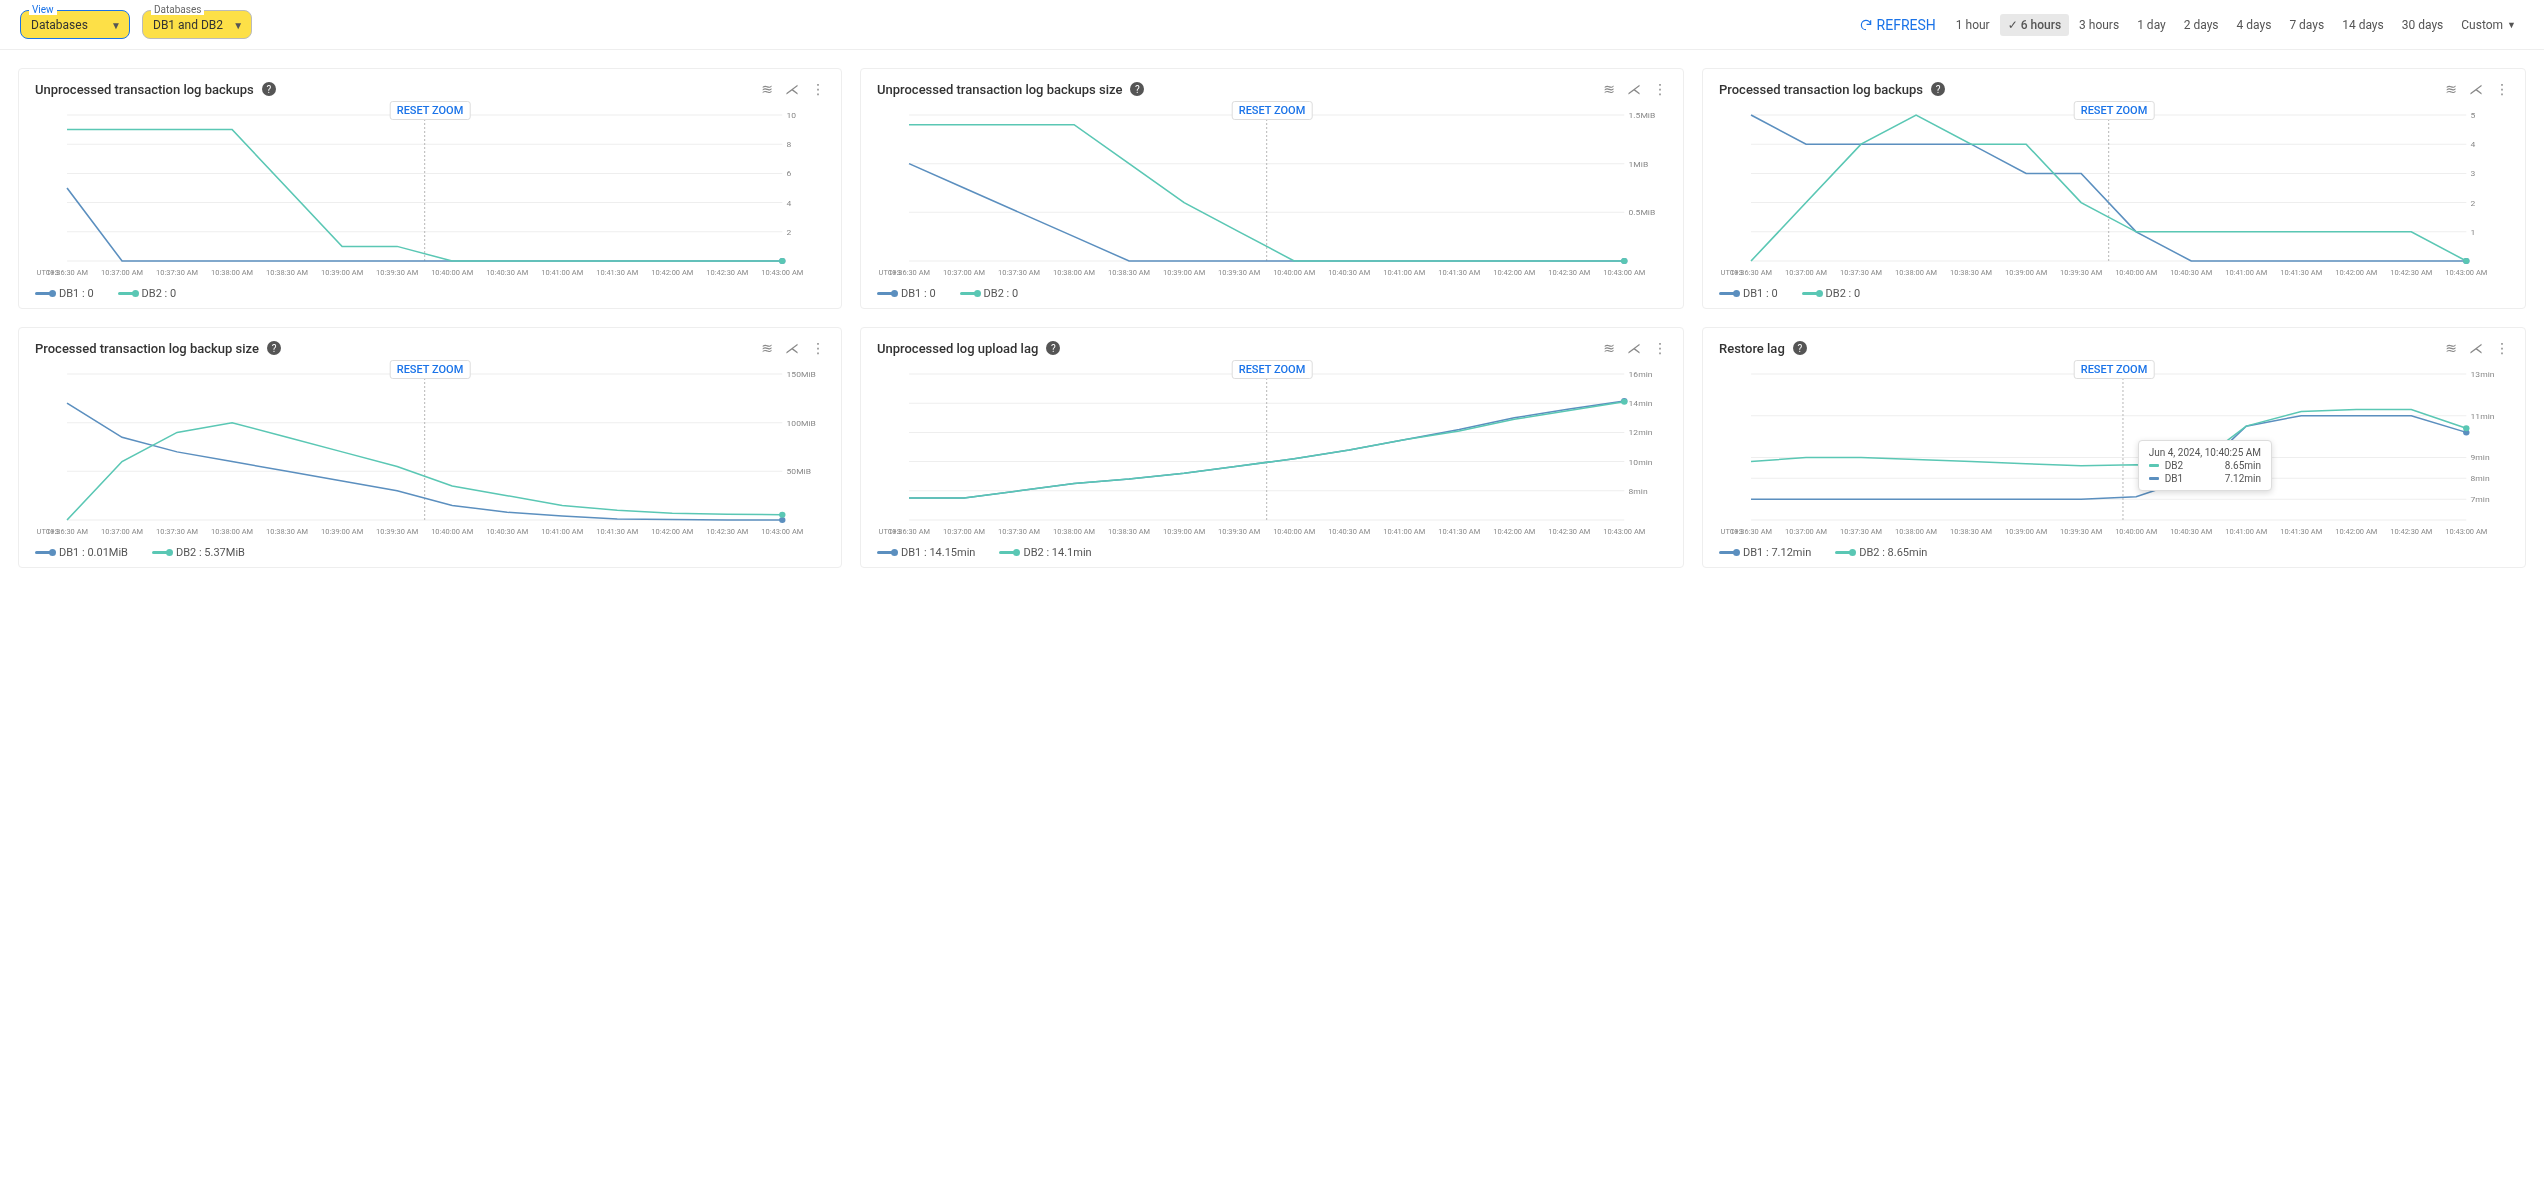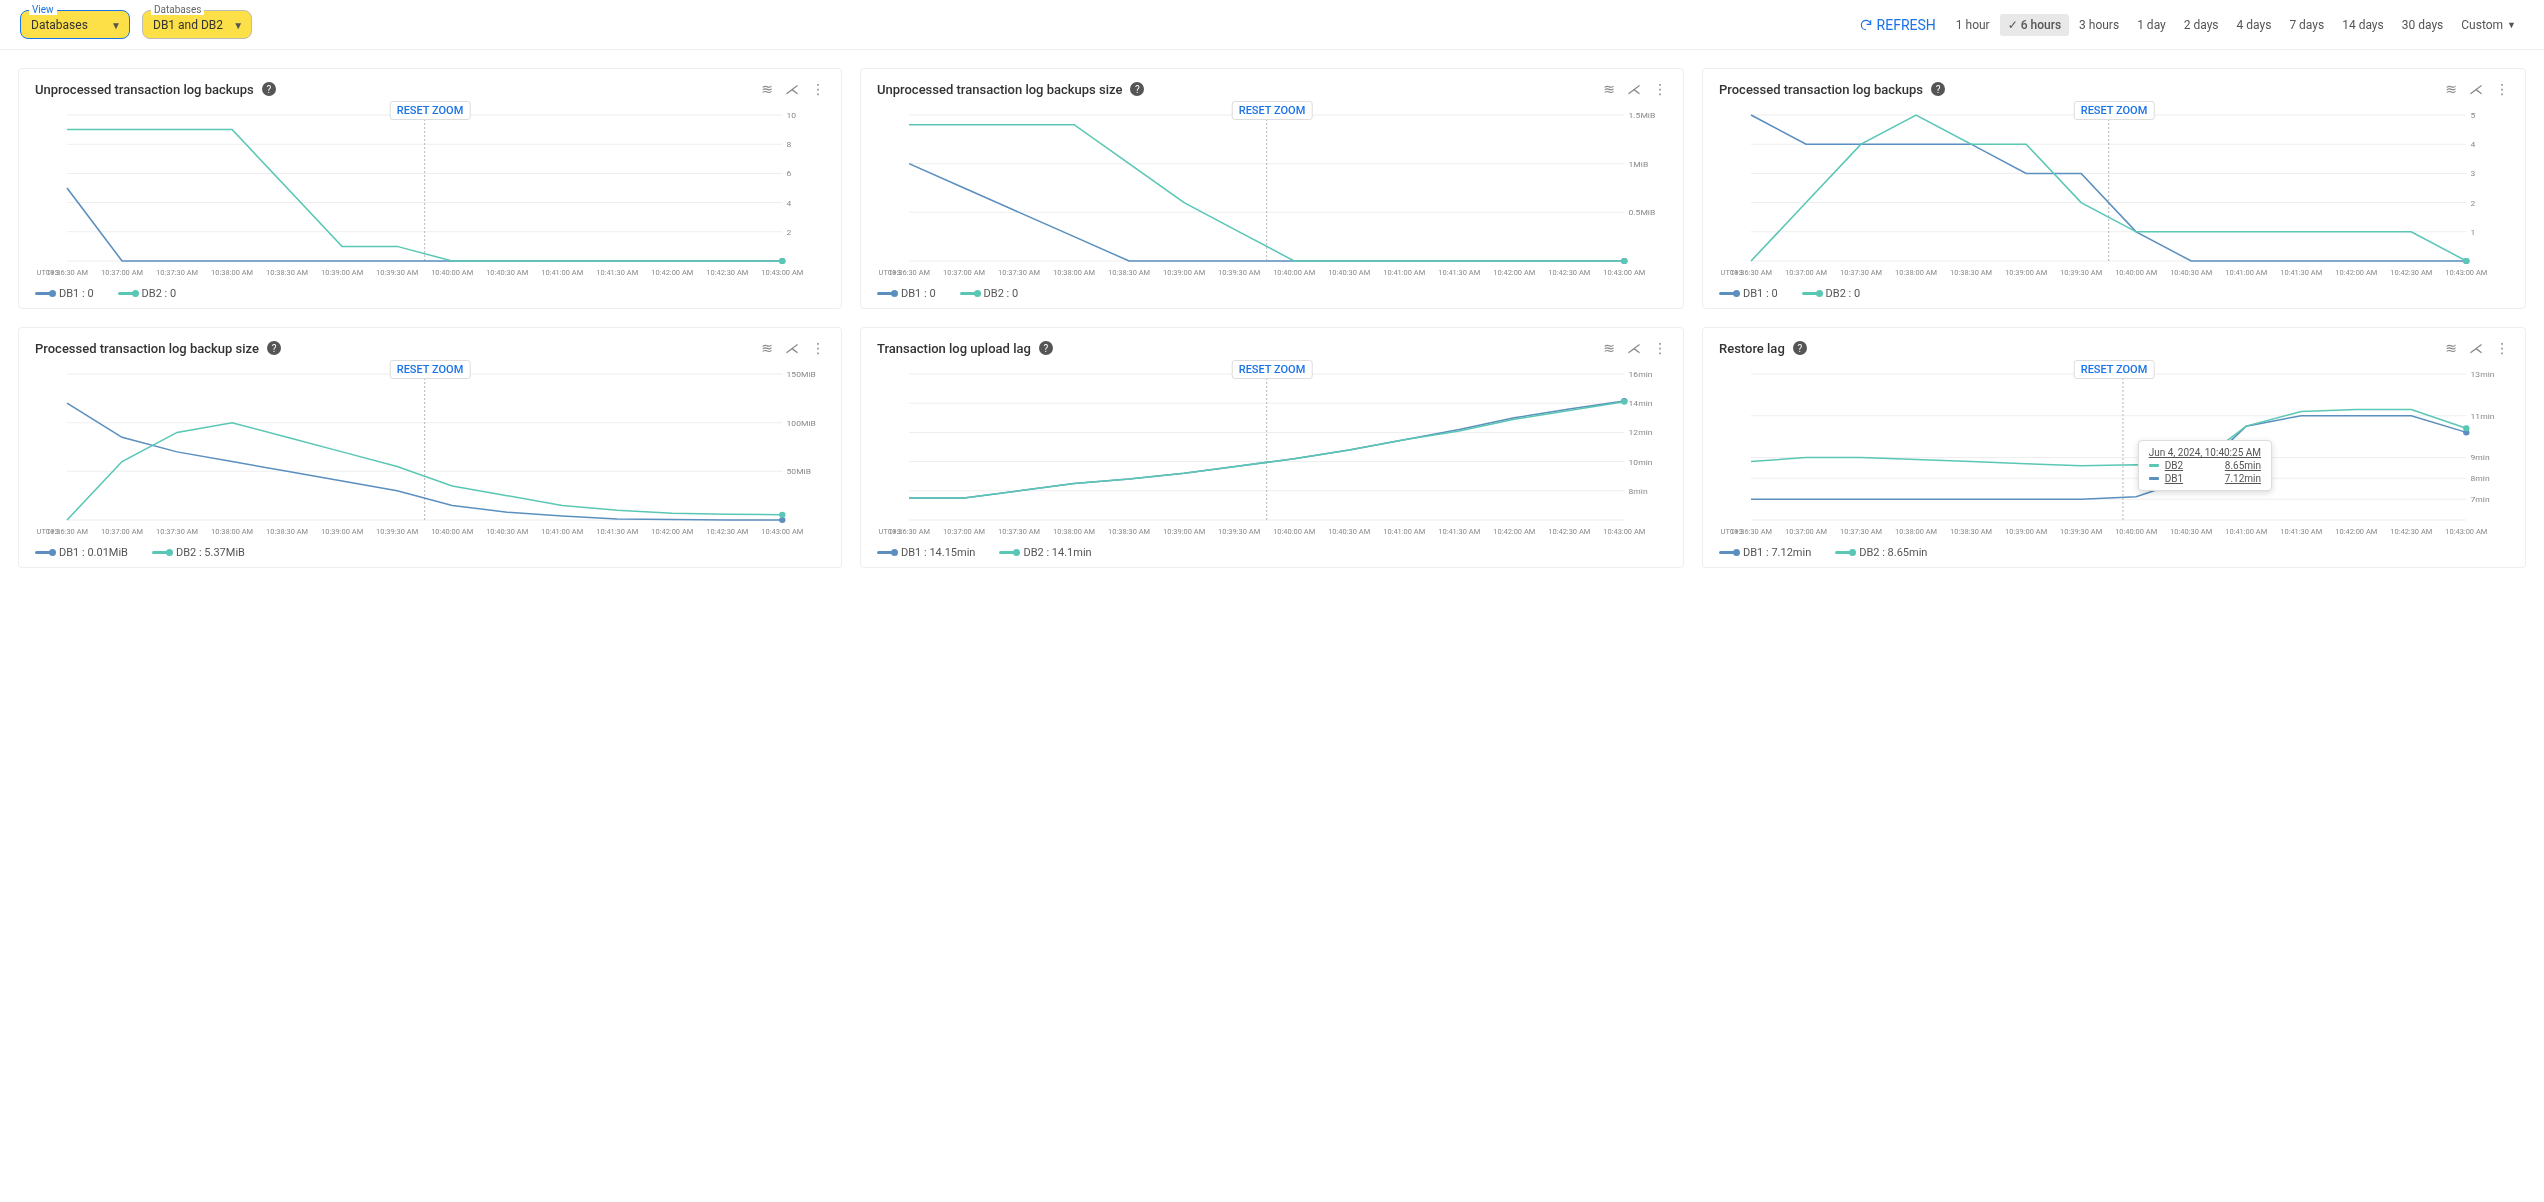--- a/index.html
+++ b/index.html
@@ -292,21 +292,21 @@
         </div>
         <div class="it">
           <span class="swatch" style="background:#5ac7b4"></span>
       <span>DB2 : 5.37MiB</span>
         </div>
       </div>
     </div>
     <div class="card">
       <div class="card-head">
         <div class="card-title">
-    <h3>Transaction log upload lag</h3>
+    <h3>Unprocessed log upload lag</h3>
     <span class="help">?</span>
         </div>
     <div class="card-actions">
       <span>≋</span>
       <span>⋌</span>
       <span>⋮</span>
         </div>
       </div>
       <div class="chart-wrap"><div class="reset-zoom">RESET ZOOM</div><svg class="chart" viewBox="0 0 740 180" preserveAspectRatio="none">
           <line x1="30" x2="700" y1="130.8" y2="130.8" class="gridline"></line>
@@ -389,21 +389,21 @@
           <text x="442.3076923076923" y="174" font-size="7" fill="#888" text-anchor="middle">10:40:30 AM</text>
           <text x="493.8461538461538" y="174" font-size="7" fill="#888" text-anchor="middle">10:41:00 AM</text>
           <text x="545.3846153846154" y="174" font-size="7" fill="#888" text-anchor="middle">10:41:30 AM</text>
           <text x="596.9230769230769" y="174" font-size="7" fill="#888" text-anchor="middle">10:42:00 AM</text>
           <text x="648.4615384615385" y="174" font-size="7" fill="#888" text-anchor="middle">10:42:30 AM</text>
           <text x="700" y="174" font-size="7" fill="#888" text-anchor="middle">10:43:00 AM</text>
           <path d="M30 139.14285714285717 L81.53846153846155 139.14285714285717 L133.0769230769231 139.14285714285717 L184.6153846153846 139.14285714285717 L236.15384615384616 139.14285714285717 L287.6923076923077 139.14285714285717 L339.2307692307692 139.14285714285717 L390.7692307692308 136.64 L442.3076923076923 118.28571428571429 L493.8461538461538 66.14285714285714 L545.3846153846154 55.714285714285715 L596.9230769230769 55.714285714285715 L648.4615384615385 55.714285714285715 L700 72.40000000000002 " class="series" stroke="#5b8fbf"></path>
           <circle cx="700" cy="72.40000000000002" r="3" fill="#5b8fbf"></circle>
           <path d="M30 101.59999999999998 L81.53846153846155 97.42857142857143 L133.0769230769231 97.42857142857143 L184.6153846153846 99.5142857142857 L236.15384615384616 101.59999999999998 L287.6923076923077 103.6857142857143 L339.2307692307692 105.77142857142857 L390.7692307692308 104.72857142857143 L442.3076923076923 107.85714285714285 L493.8461538461538 66.14285714285714 L545.3846153846154 51.54285714285716 L596.9230769230769 49.45714285714284 L648.4615384615385 49.45714285714284 L700 68.22857142857141 " class="series" stroke="#5ac7b4"></path>
           <circle cx="700" cy="68.22857142857141" r="3" fill="#5ac7b4"></circle>
-        </svg><div class="tooltip" style="left: 53%; top: 80px; text-decoration: underline;">
+        </svg><div class="tooltip" style="left: 53%; top: 80px;">
           <div>Jun 4, 2024, 10:40:25 AM</div>
           <div class="tt-row">
         <span style="display:flex;align-items:center;gap:6px">
           <span class="sw" style="background:#5ac7b4"></span>
           <span>DB2</span>
         </span>
         <span>8.65min</span>
           </div>
           <div class="tt-row">
         <span style="display:flex;align-items:center;gap:6px">

